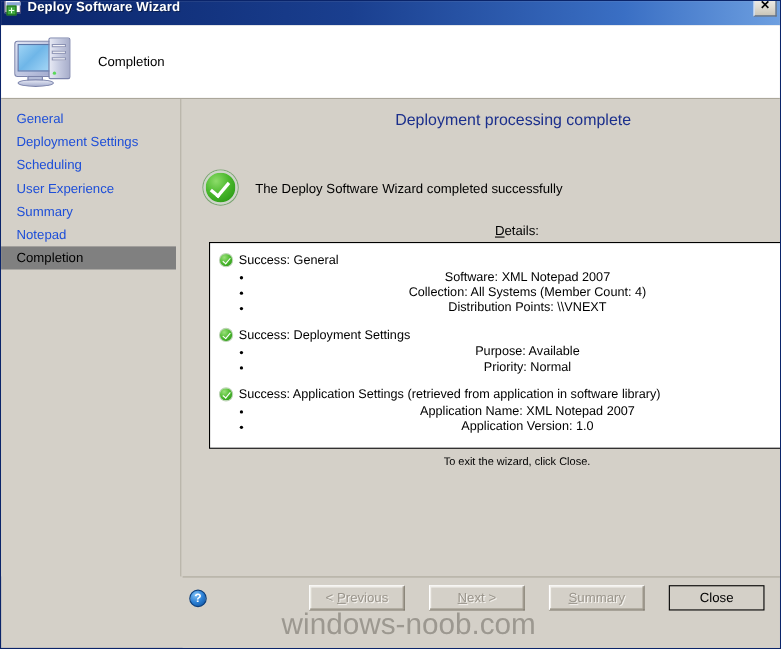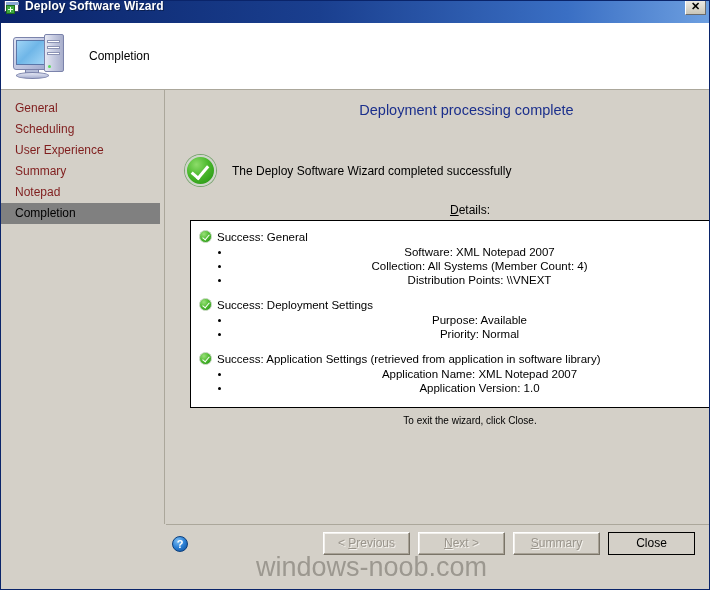--- a/index.html
+++ b/index.html
@@ -182,21 +182,21 @@
     flex: 0 0 164px;
     background: #d4d0c8;
     border-right: 1px solid #aba79b;
     box-sizing: border-box;
     padding-top: 8px;
   }
   .nav-item {
     height: 21px;
     line-height: 21px;
     font-size: 12px;
-    color: #7f1d1d;
+    color: #1d4ed8;
     padding-left: 14px;
     box-sizing: border-box;
     white-space: nowrap;
   }
   .nav-item.selected {
     background: #808080;
     color: #000000;
     width: 159px;
   }
 
@@ -411,21 +411,21 @@
     color: #fff;
     font-size: 11px;
     line-height: 14px;
     font-weight: bold;
   }
   .btn-row {
     position: absolute;
     right: 14px;
     top: 7px;
     display: flex;
-    gap: 8px;
+    gap: 22px;
   }
   .btn {
     width: 87px;
     height: 23px;
     line-height: 21px;
     text-align: center;
     font-size: 12px;
     background: #d4d0c8;
     border: 1px solid #ffffff;
     border-right-color: #7a7468;
@@ -488,20 +488,21 @@
       <div class="hi-slot s3"></div>
       <div class="hi-led"></div>
     </div>
     <div class="header-title">Completion</div>
   </div>
 
   <div class="body-split">
 
     <div class="sidebar">
       <div class="nav-item">General</div>
+      <div class="nav-item">Deployment Settings</div>
       <div class="nav-item">Scheduling</div>
       <div class="nav-item">User Experience</div>
       <div class="nav-item">Summary</div>
       <div class="nav-item">Notepad</div>
       <div class="nav-item selected">Completion</div>
     </div>
 
     <div class="content">
       <h1 class="page-heading">Deployment processing complete</h1>
 

